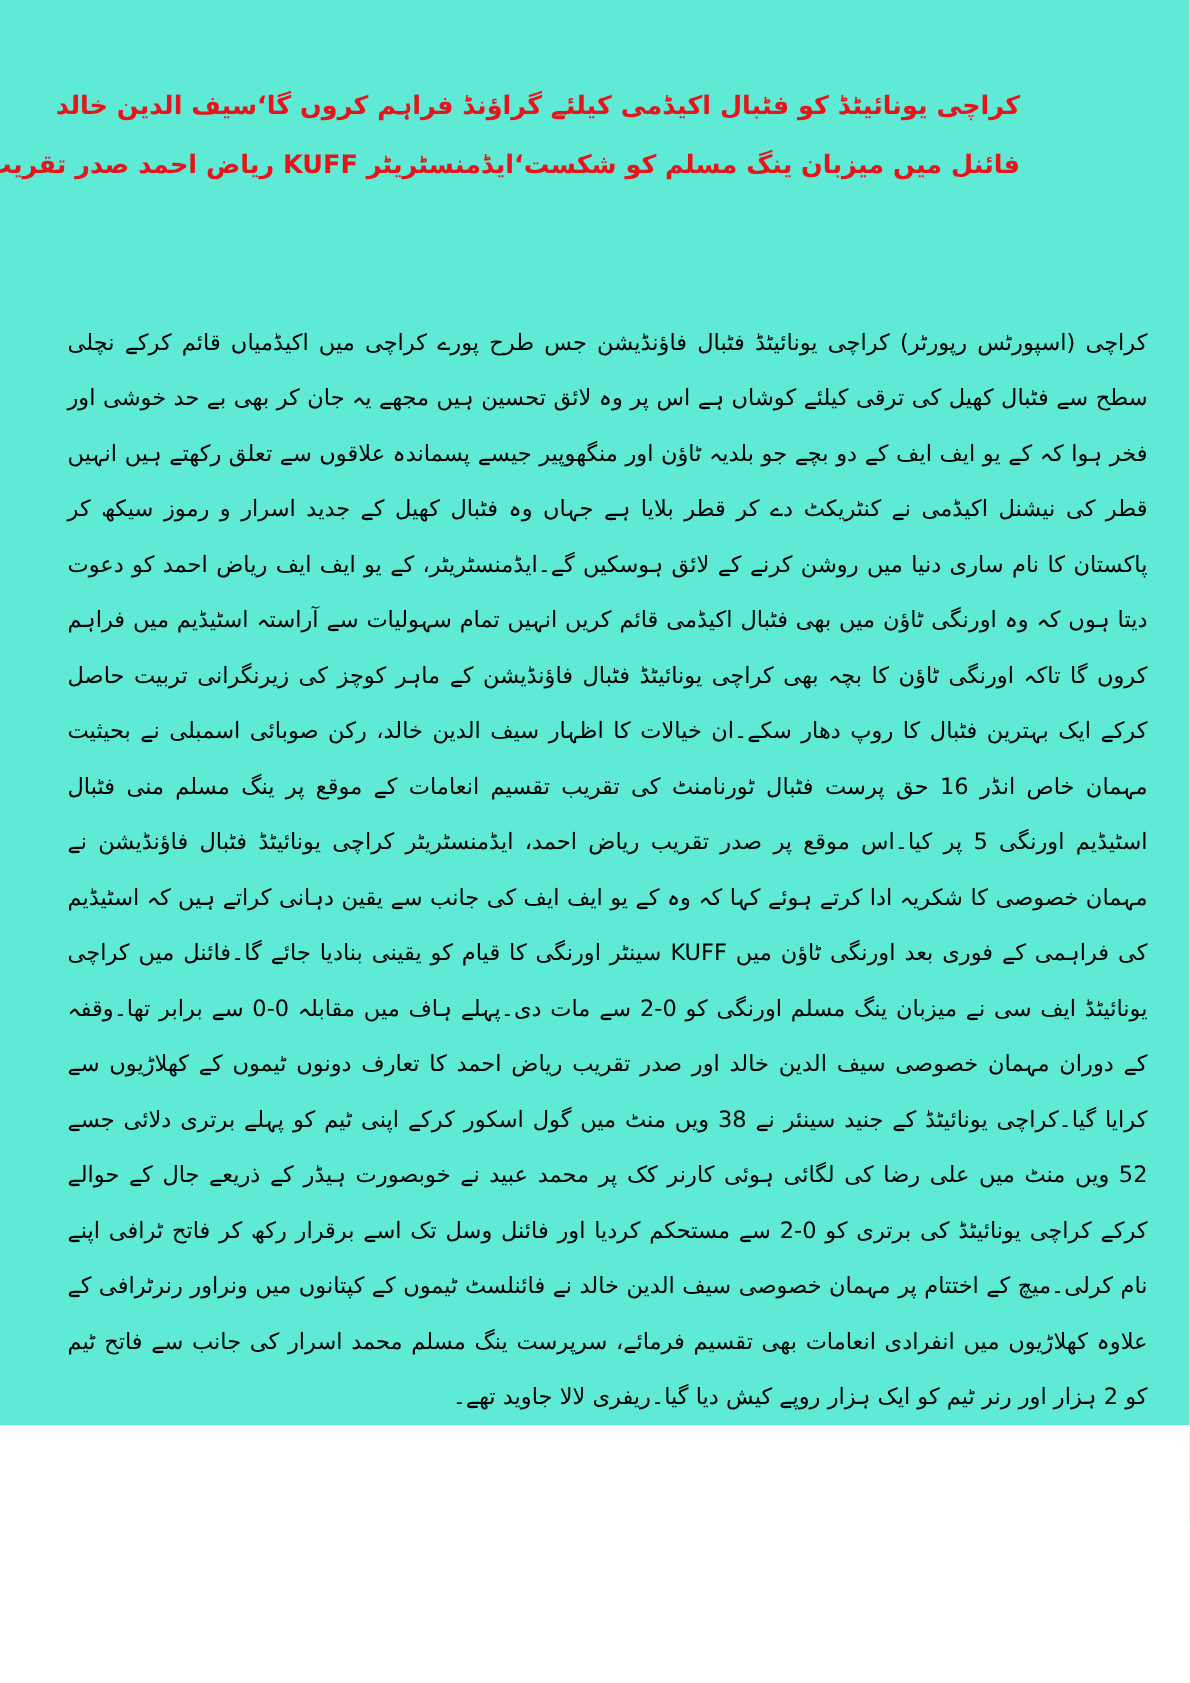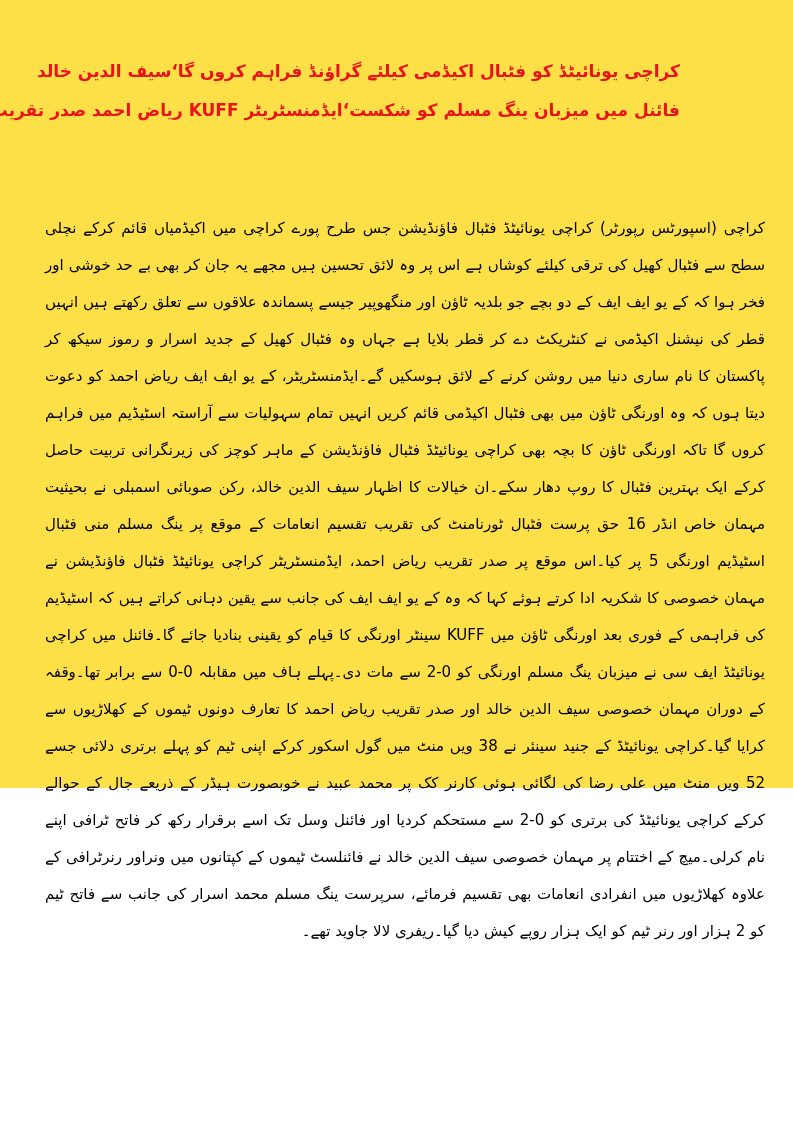--- a/index.html
+++ b/index.html
@@ -11,22 +11,22 @@
       width: 793px;
       height: 1122px;
       position: relative;
       overflow: hidden;
       font-family: "DejaVu Sans", sans-serif;
     }
     .page {
       position: absolute;
       left: 0; top: 0;
       width: 793px;
-      height: 788px;
-      background: #fde047;
+      height: 950px;
+      background: #5eead4;
     }
     .headline {
       position: absolute;
       left: 120px;
       width: 560px;
       top: 52px;
       direction: rtl;
       text-align: center;
       color: #e8141b;
       font-family: "DejaVu Sans", sans-serif;

